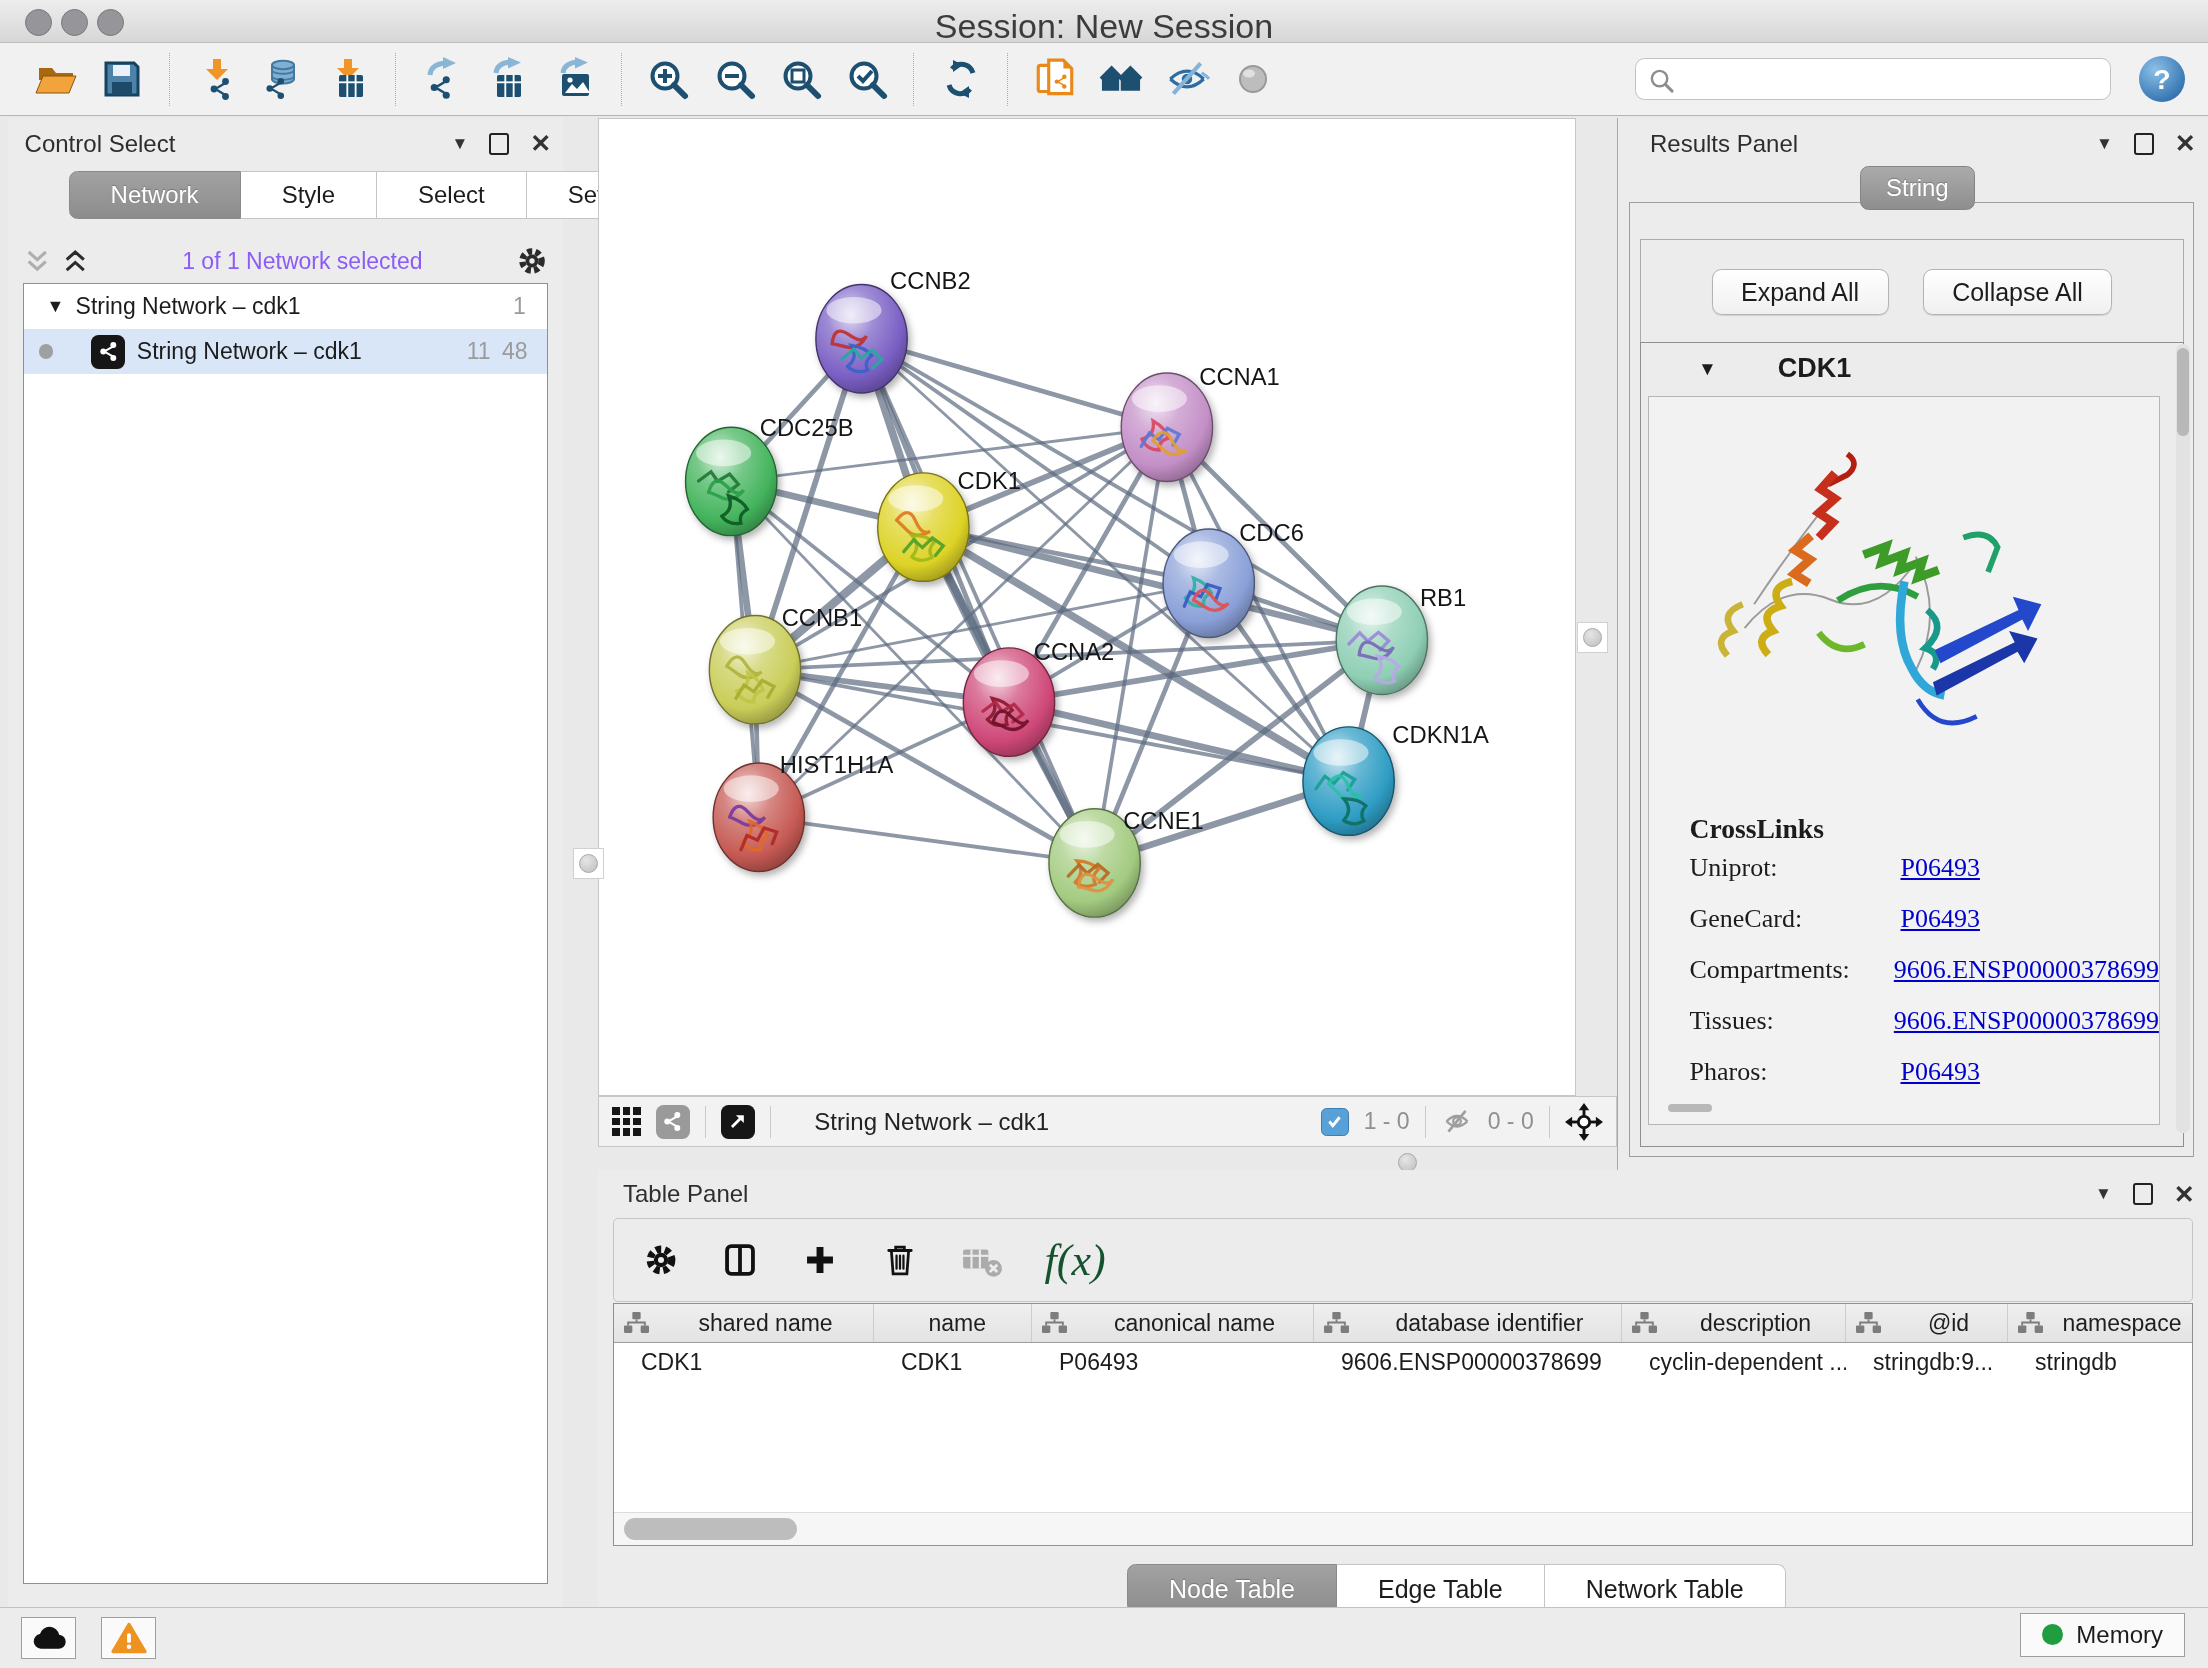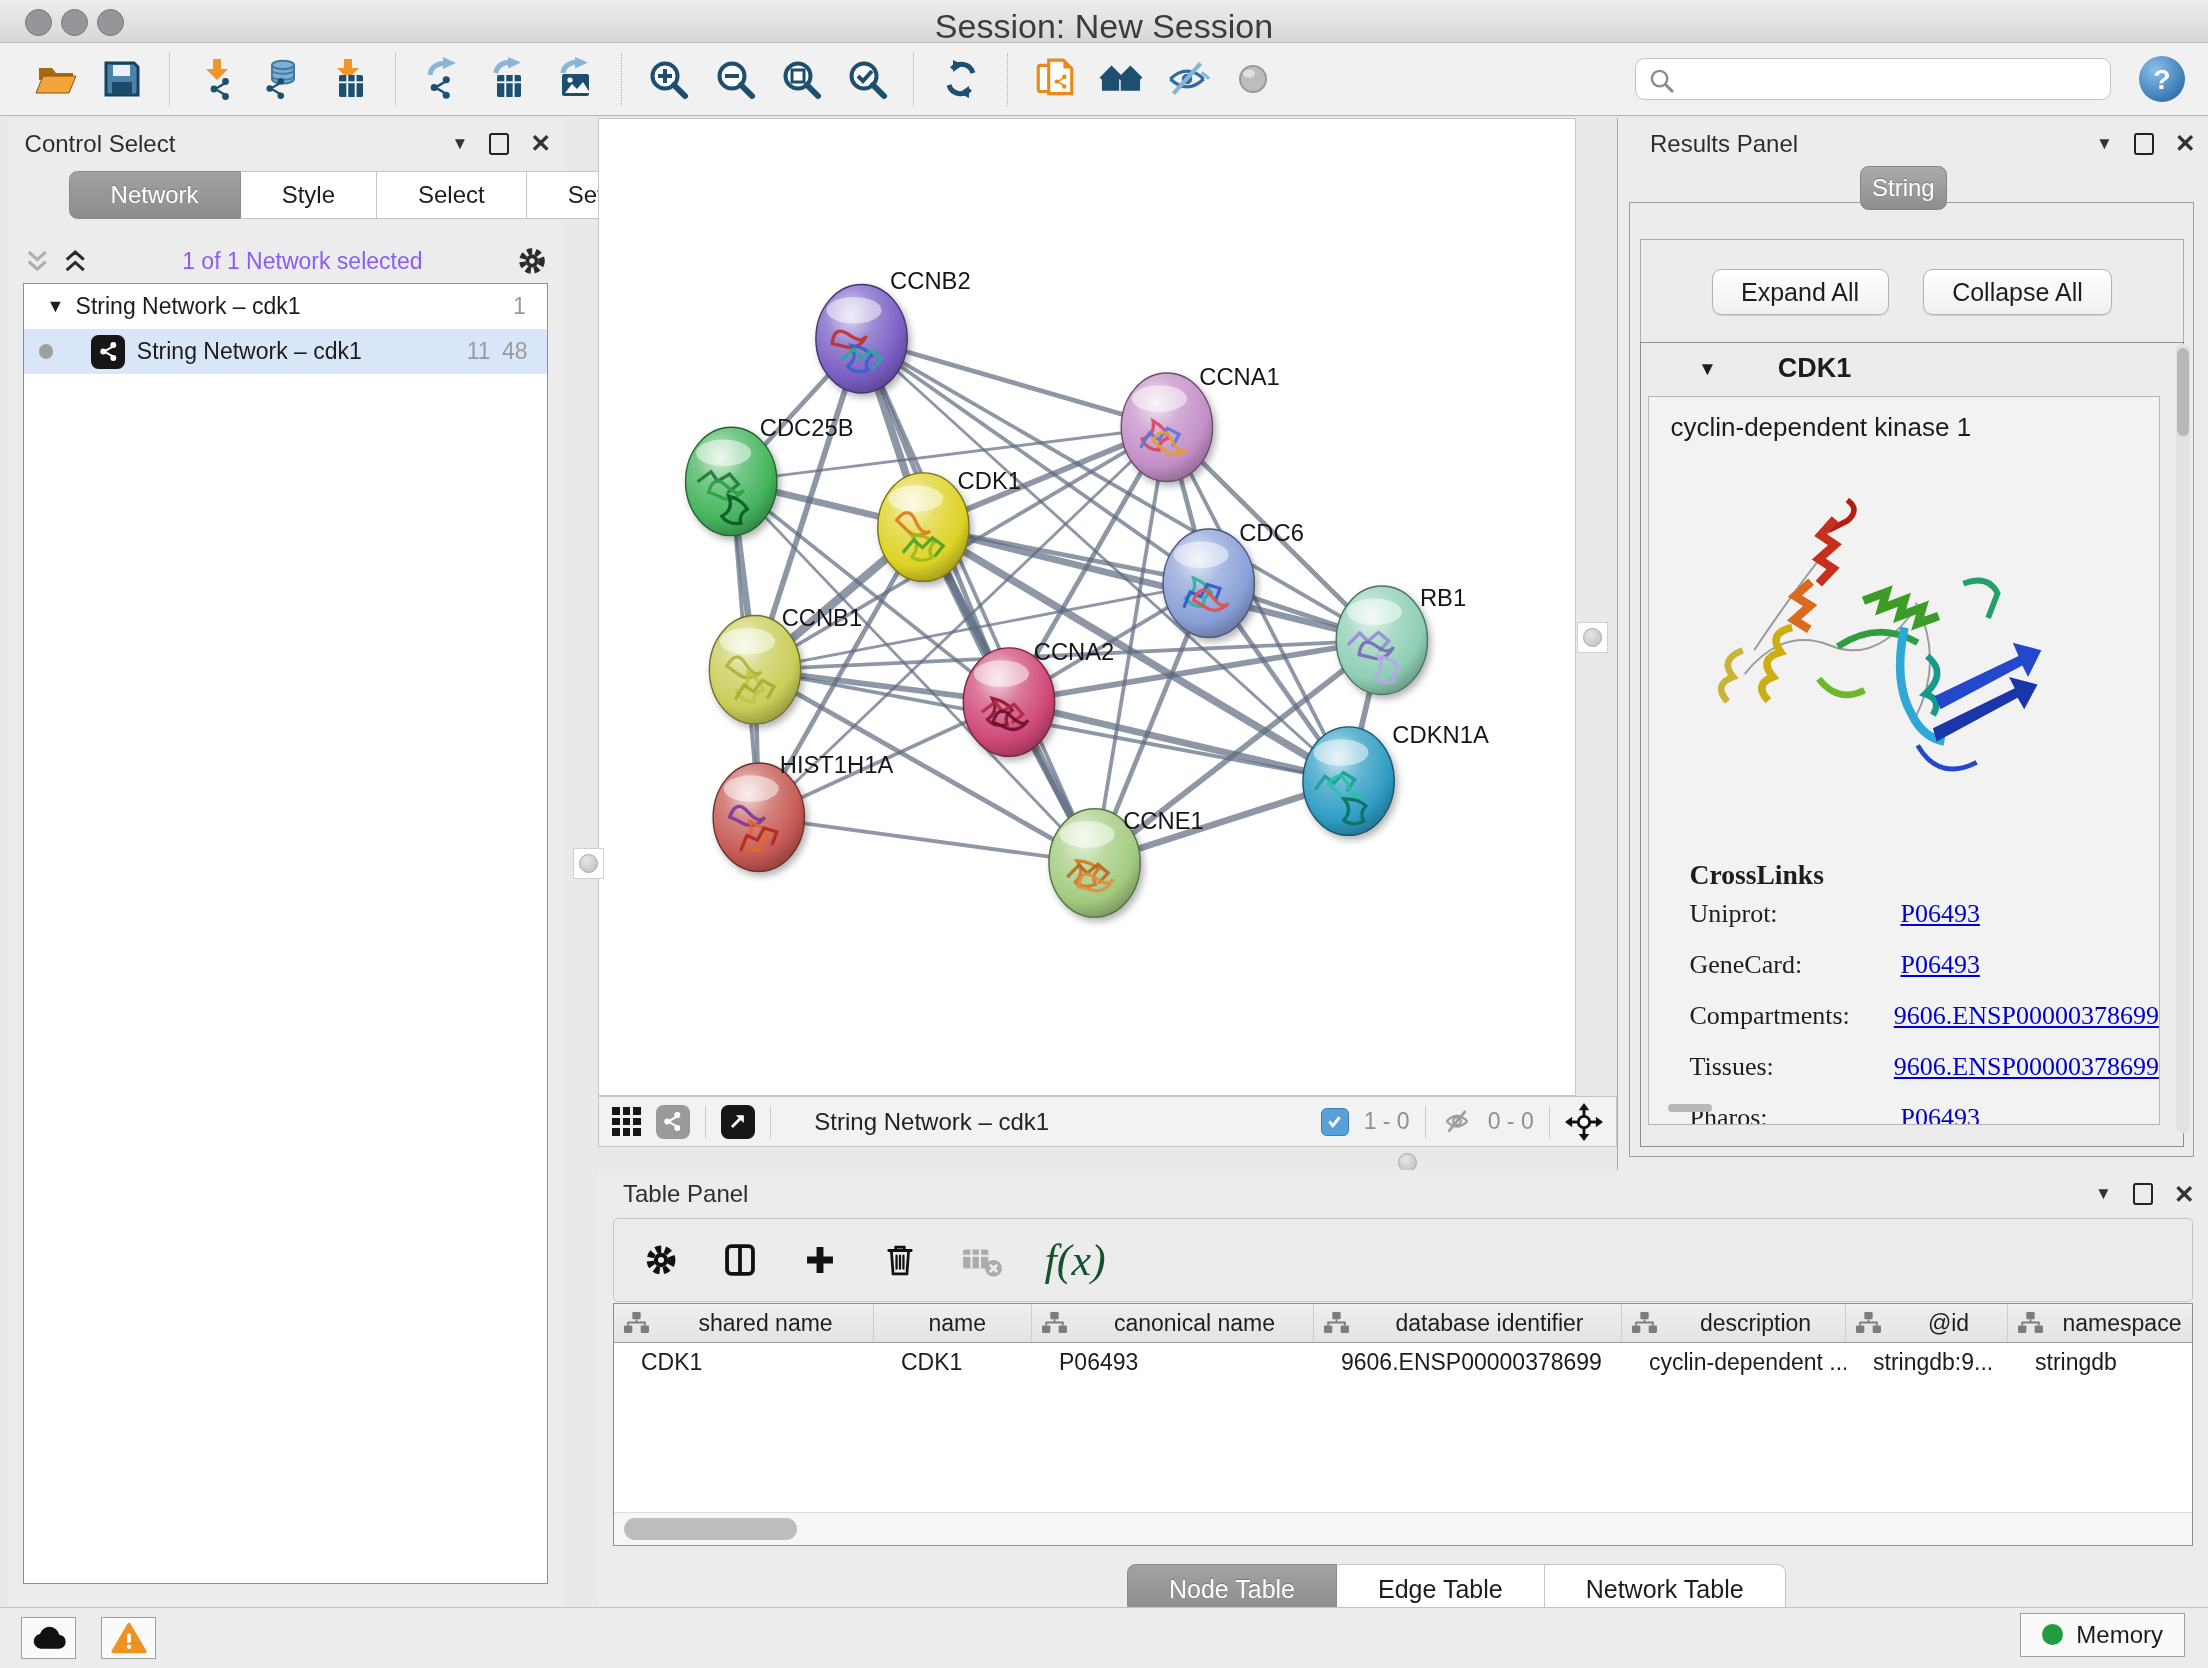--- a/index.html
+++ b/index.html
@@ -69,21 +69,21 @@
   .ns-name{font-size:24px;color:#222;margin:0 38px 0 28.5px;}
   .ns-count{font-size:23px;color:#8f8f8f;}
   .gridic{display:grid;grid-template-columns:repeat(3,7.6px);grid-auto-rows:7.6px;gap:2.9px;}
   .gridic i{background:#161616;display:block;}
   .checkbox{width:26px;height:26px;border-radius:5.7px;background:#57a0d8;border:1px solid #3c7fb4;
     display:flex;align-items:center;justify-content:center;}
   
   .results-panel{position:absolute;left:1617px;top:0;width:592px;height:1052px;background:#ececec;
     border-left:1.9px solid #a8a8a8;box-sizing:border-box;}
   .rp-head{position:absolute;left:32px;top:11.4px;right:13.3px;display:flex;align-items:center;}
-  .pill-tab{position:absolute;left:242px;top:48px;z-index:3;height:42px;padding:0 11px;
+  .pill-tab{position:absolute;left:242px;top:48px;z-index:3;height:42px;padding:0 25px;
     background:linear-gradient(#ababab,#8e8e8e);border:1px solid #848484;border-radius:8.6px;
     color:#fff;font-size:24px;display:flex;align-items:center;text-shadow:0 -1px 1px rgba(0,0,0,.25);}
   .rp-box{position:absolute;left:11.4px;top:84px;width:565px;height:955px;background:#ececec;
     border:1.9px solid #9e9e9e;box-sizing:border-box;}
   .rp-btnrow{position:absolute;left:9.5px;top:36px;right:9.5px;height:106px;border:1.9px solid #aaa;
     box-sizing:border-box;display:flex;align-items:center;justify-content:center;gap:34px;background:#ececec;}
   .rp-btn{height:44px;padding:0 28.5px;background:linear-gradient(#ffffff,#f0f0f0);
     border:1px solid #b3b3b3;border-radius:9.5px;font-size:25px;display:flex;align-items:center;
     box-shadow:0 1px 1px rgba(0,0,0,.12);}
   .rp-entry{position:absolute;left:9.5px;top:139px;right:9.5px;bottom:9.5px;border:1.9px solid #8f8f8f;
@@ -664,21 +664,20 @@
         <div class="rp-btnrow">
           <div class="rp-btn">Expand All</div>
           <div class="rp-btn">Collapse All</div>
         </div>
         <div class="rp-entry">
           <div class="rp-entry-head">
             <span class="tri" style="font-size:19px">▼</span>
             <span class="name">CDK1</span>
           </div>
           <div class="rp-content">
-            <div class="rp-desc">cyclin-dependent kinase 1</div>
             <svg class="protein" width="409" height="371" viewBox="0 0 430 390">
               <g fill="none" stroke="#9a9a9a" stroke-width="2">
                 <path d="M70 225q40-50 90-30t90-40"></path>
                   <path d="M160 90q-40 50 -80 110"></path>
                   <path d="M250 150q30 60 0 120"></path>
               </g>
               <path d="M178 42q14 10 0 22l-20 10" fill="none" stroke="#b51e12" stroke-width="6"></path>
               <path d="M165 62l-15 17 15 10-17 15 15 10-15 16" fill="none" stroke="#c62f1c" stroke-width="9"></path>
               <path d="M140 128l-17 15 16 10-17 15 16 10" fill="none" stroke="#d96a1e" stroke-width="9"></path>
               <path d="M120 176q-26 6-12 26q-24 7-8 26q-21 8-5 25" fill="none" stroke="#ccae14" stroke-width="8"></path>

